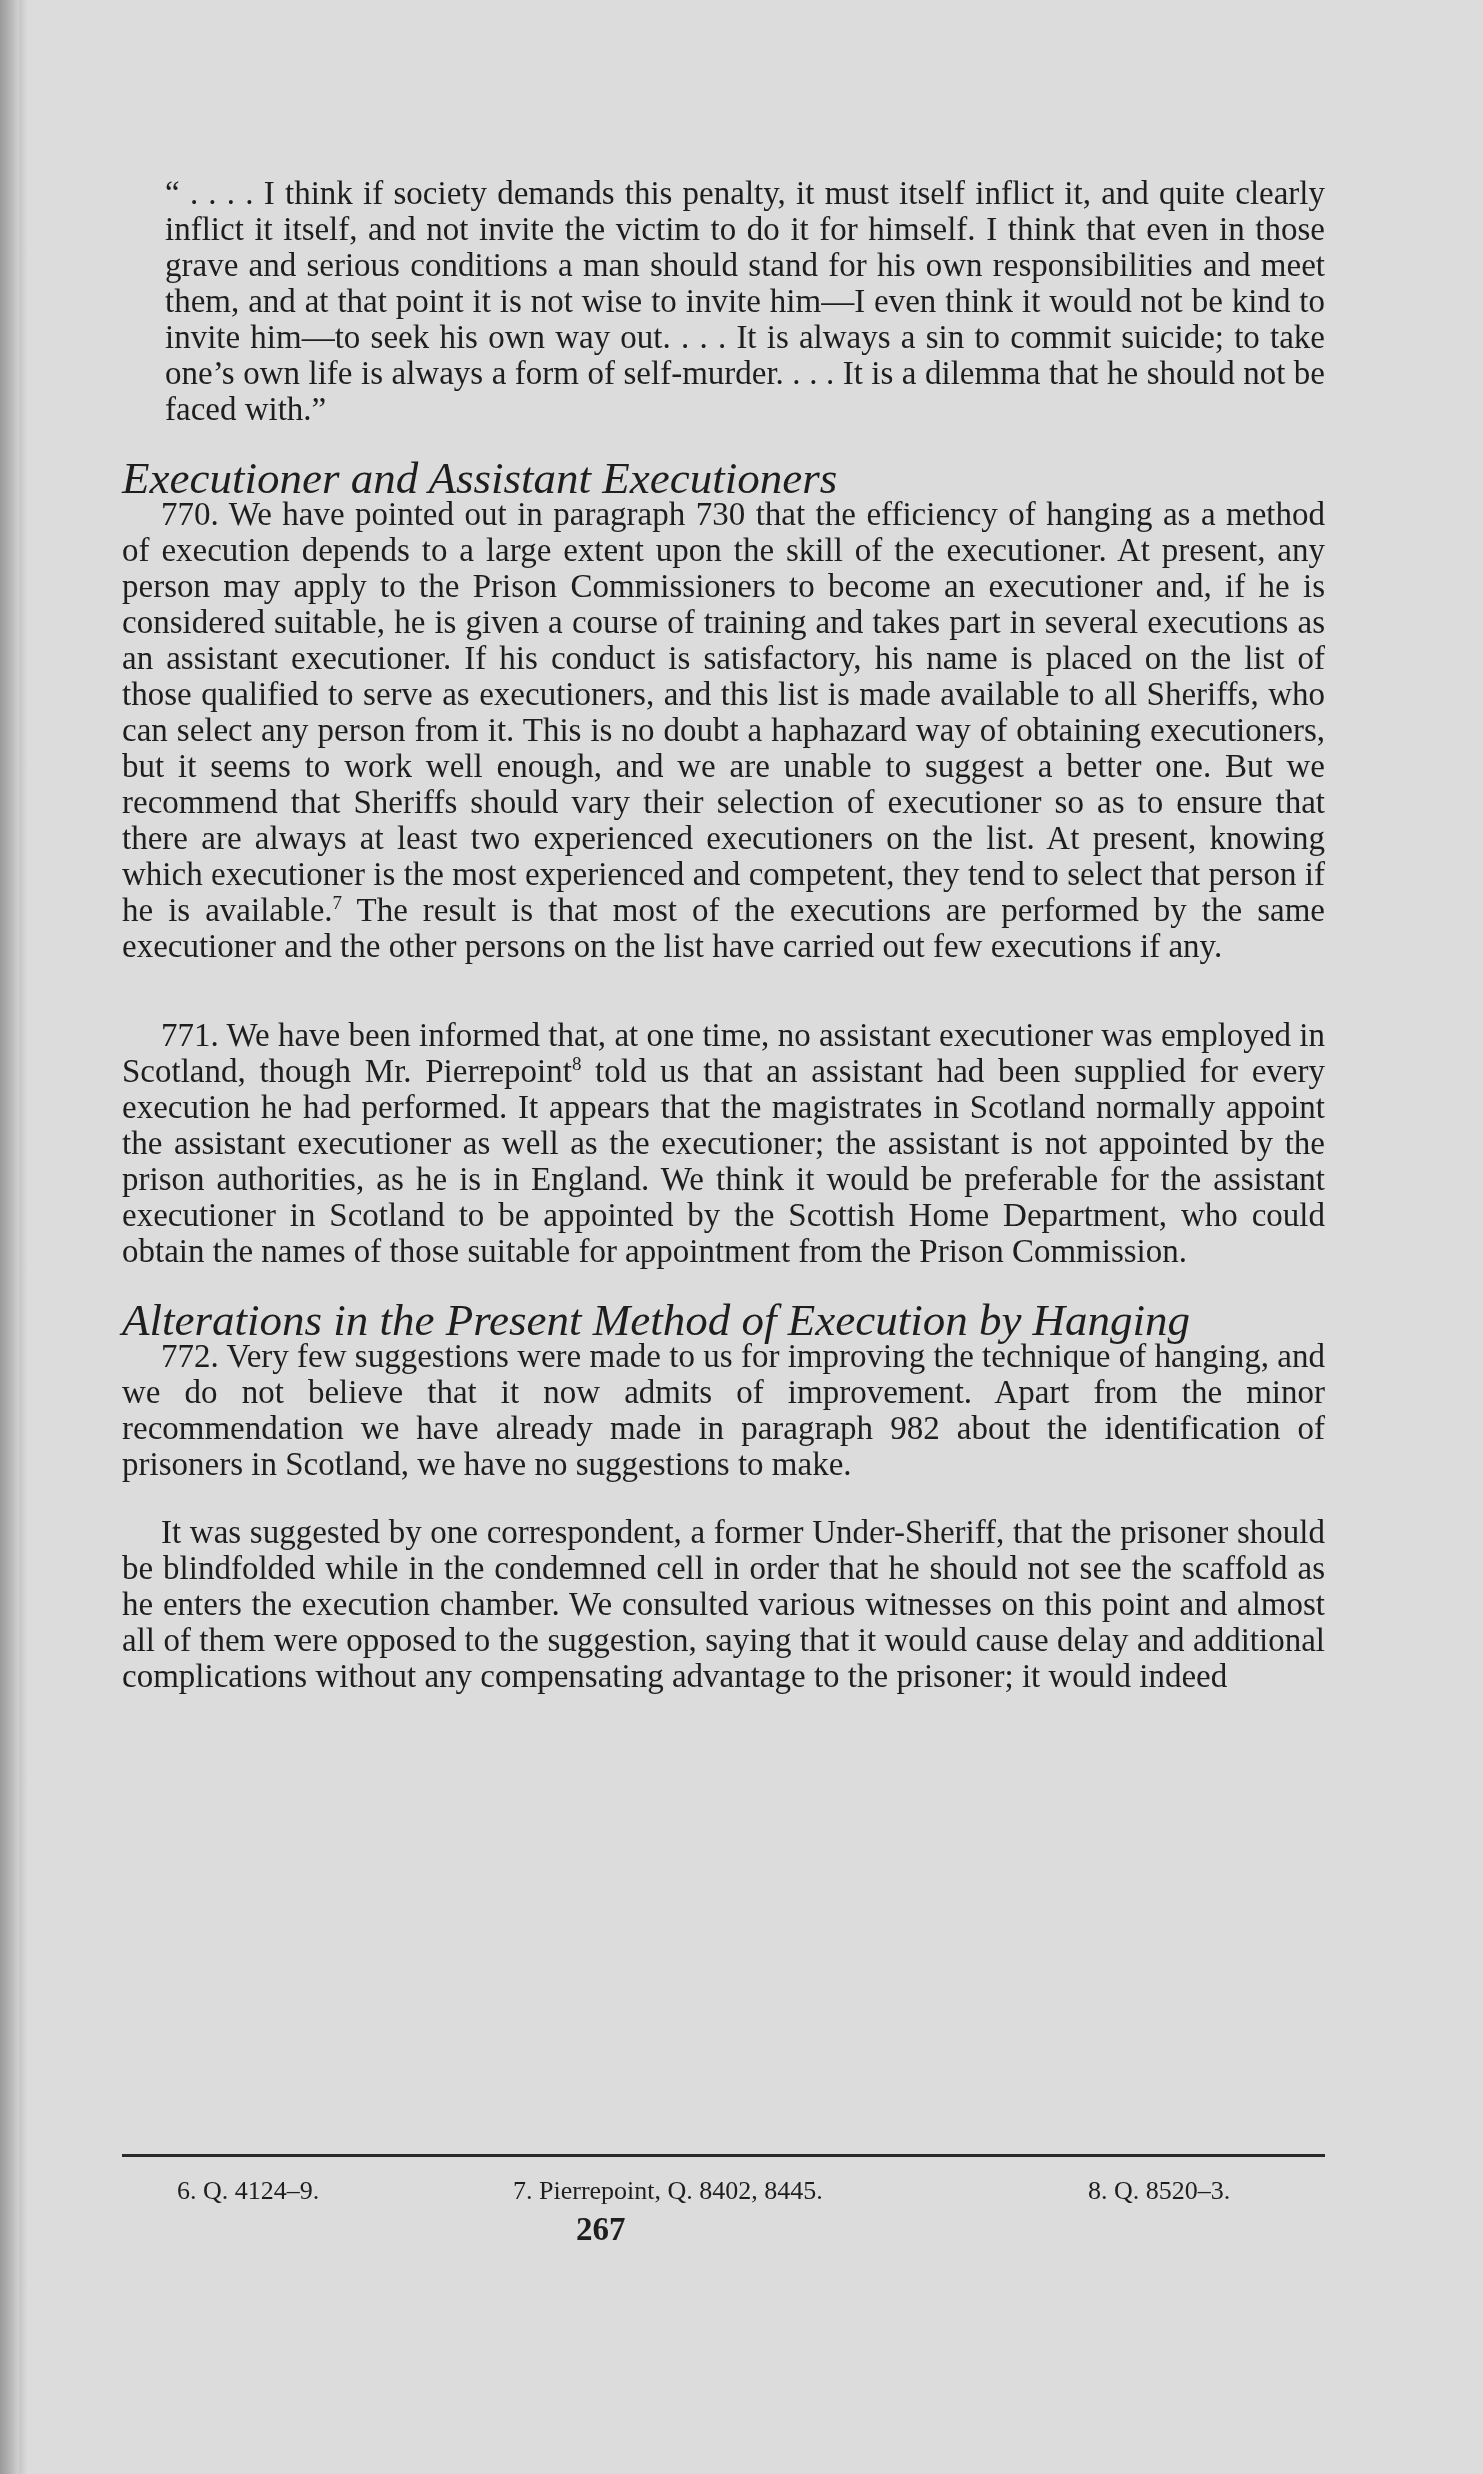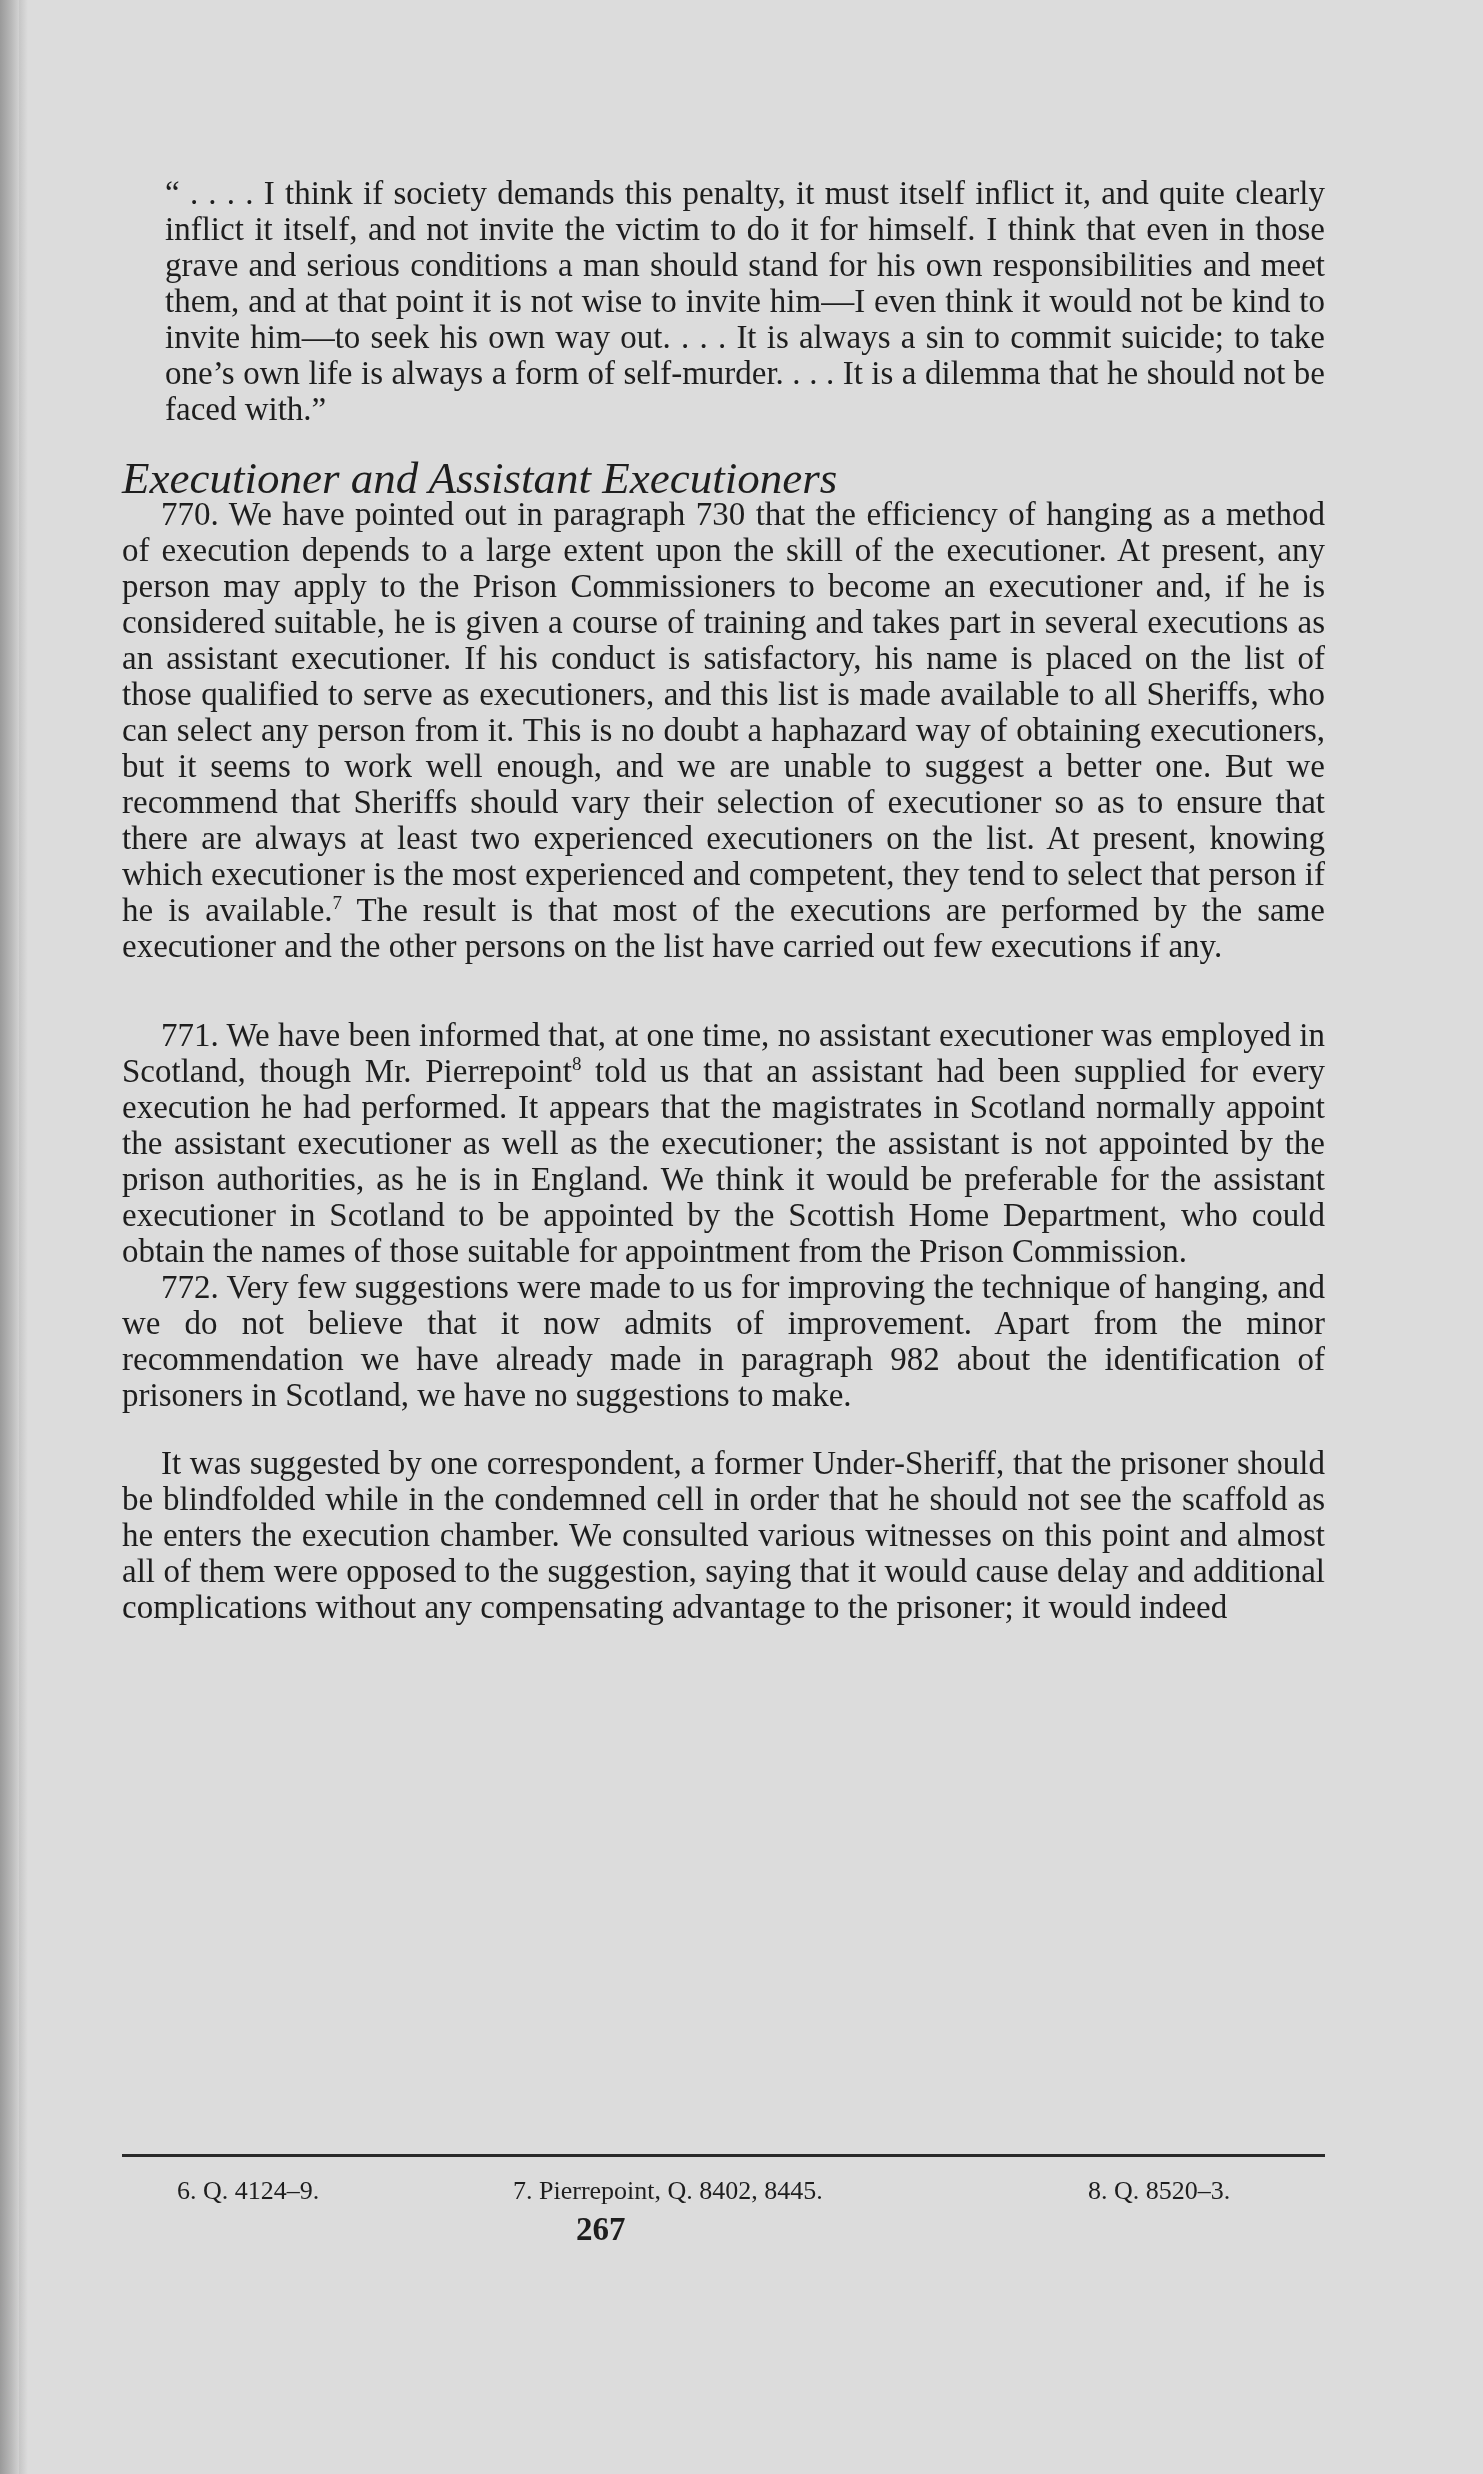--- a/index.html
+++ b/index.html
@@ -60,20 +60,21 @@
 
 
   <p class="quote">“ . . . . I think if society demands this penalty, it must itself inflict it, and quite clearly inflict it itself, and not invite the victim to do it for himself. I think that even in those grave and serious conditions a man should stand for his own responsibilities and meet them, and at that point it is not wise to invite him—I even think it would not be kind to invite him—to seek his own way out. . . . It is always a sin to commit suicide; to take one’s own life is always a form of self-murder. . . . It is a dilemma that he should not be faced with.”</p>
 
   <div class="heading">Executioner and Assistant Executioners</div>
 
   <p class="indent"><span>770.</span> <span>We have pointed out in paragraph 730 that the efficiency of hanging as a method of execution depends to a large extent upon the skill of the executioner. At present, any person may apply to the Prison Commissioners to become an executioner and, if he is considered suitable, he is given a course of training and takes part in several executions as an assistant executioner. If his conduct is satisfactory, his name is placed on the list of those qualified to serve as executioners, and this list is made available to all Sheriffs, who can select any person from it. This is no doubt a haphazard way of obtaining executioners, but it seems to work well enough, and we are unable to suggest a better one. But we recommend that Sheriffs should vary their selection of executioner so as to ensure that there are always at least two experienced executioners on the list. At present, knowing which executioner is the most experienced and competent, they tend to select that person if he is available.</span><sup>7</sup><span> The result is that most of the executions are performed by the same executioner and the other persons on the list have carried out few executions if any.</span></p>
 
   <p class="indent gap"><span>771.</span> <span>We have been informed that, at one time, no assistant executioner was employed in Scotland, though Mr. Pierrepoint</span><sup>8</sup><span> told us that an assistant had been supplied for every execution he had performed. It appears that the magistrates in Scotland normally appoint the assistant executioner as well as the executioner; the assistant is not appointed by the prison authorities, as he is in England. We think it would be preferable for the assistant executioner in Scotland to be appointed by the Scottish Home Department, who could obtain the names of those suitable for appointment from the Prison Commission.</span></p>
 
+  <div class="heading">Alterations in the Present Method of Execution by Hanging</div>
 
   <p class="indent"><span>772.</span> <span>Very few suggestions were made to us for improving the technique of hanging, and we do not believe that it now admits of improvement. Apart from the minor recommendation we have already made in paragraph 982 about the identification of prisoners in Scotland, we have no suggestions to make.</span></p>
 
   <p class="indent gap-sm"><span>It was suggested by one correspondent, a former Under-Sheriff, that the prisoner should be blindfolded while in the condemned cell in order that he should not see the scaffold as he enters the execution chamber. We consulted various witnesses on this point and almost all of them were opposed to the suggestion, saying that it would cause delay and additional complications without any compensating advantage to the prisoner; it would indeed</span></p>
 
 </div>
 
 <div class="rule"></div>
 
 <div class="footnotes">

